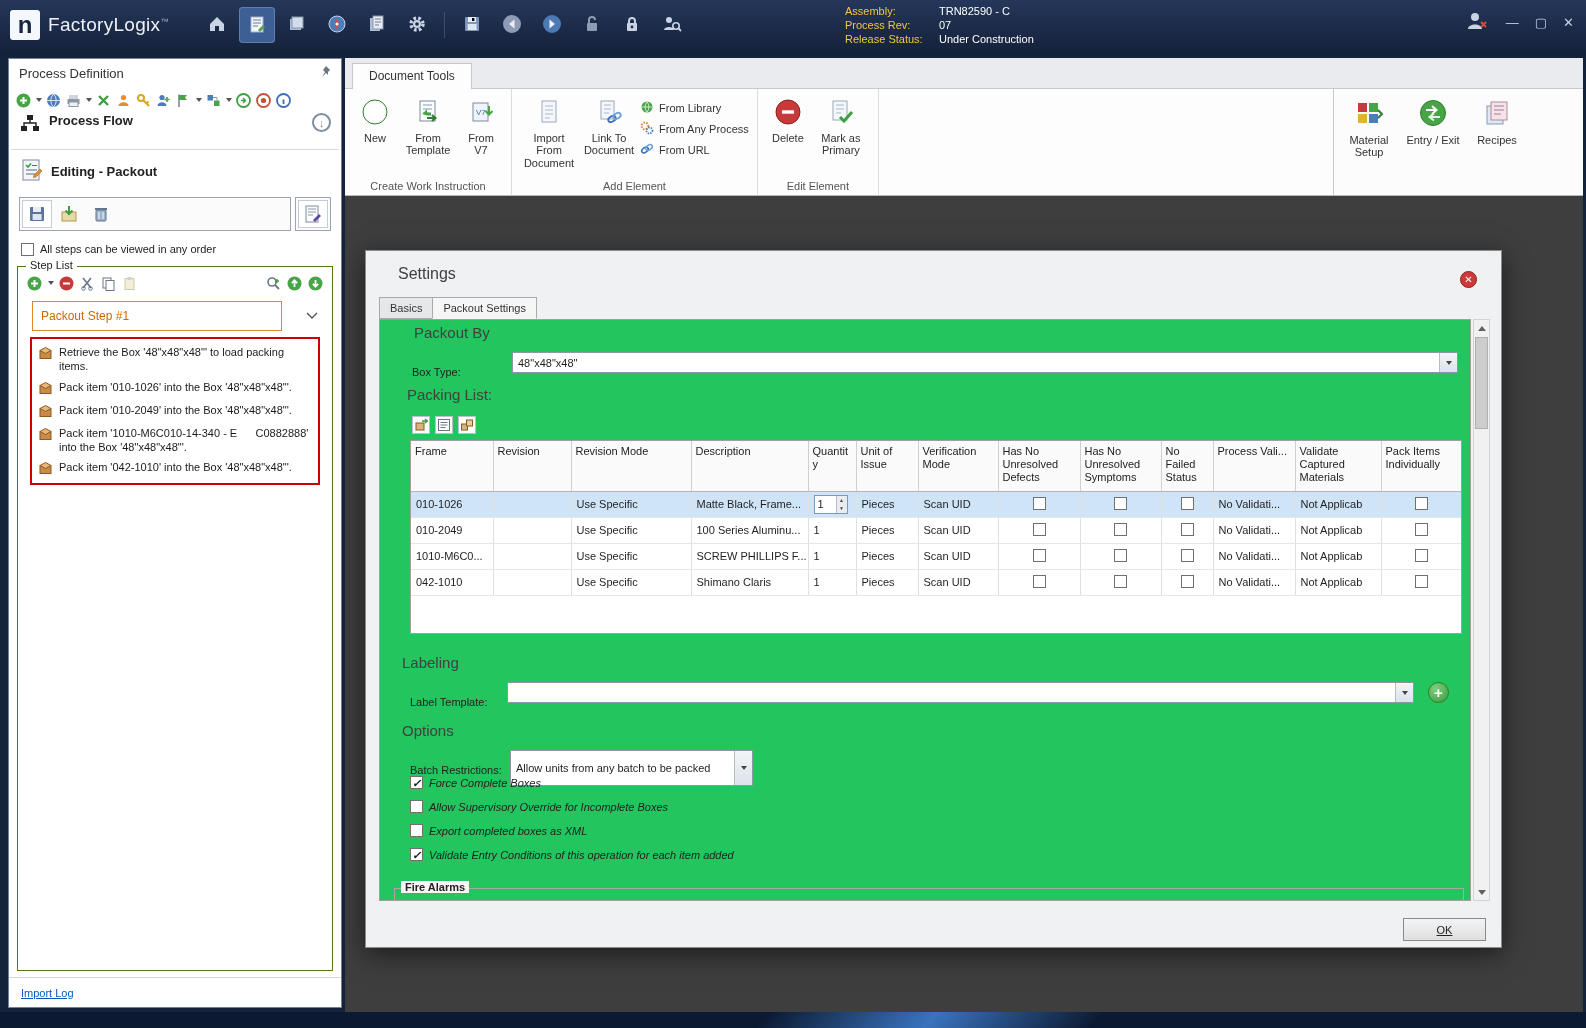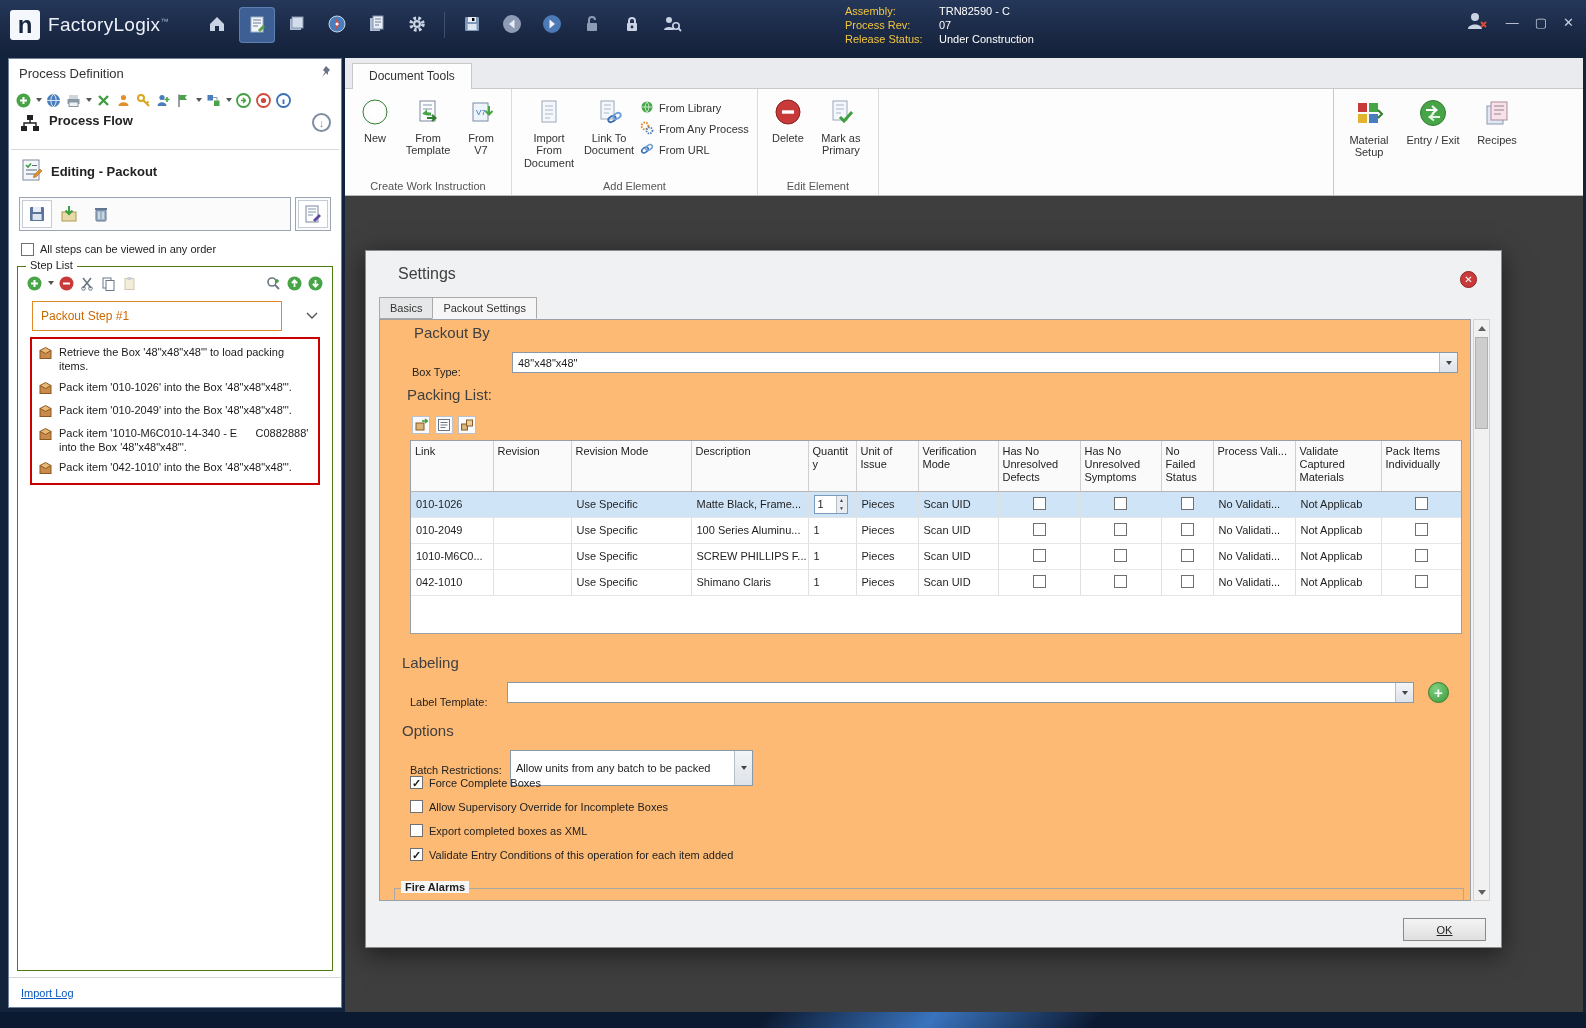--- a/index.html
+++ b/index.html
@@ -98,21 +98,21 @@
   .canvas { flex:1; background:#3e3e3e; position:relative; }
   .dialog { position:absolute; left:20px; top:54px; width:1137px; height:698px;
     background:#f0f1f2; border:1px solid #8b8b8b; box-shadow:0 6px 24px rgba(0,0,0,.55); }
   .dlg-title { position:absolute; left:32px; top:14px; font-size:16px; color:#3f3f3f; }
   .dlg-close { position:absolute; right:24px; top:20px; width:17px; height:17px; border-radius:50%;
     background:#cc3b3b; color:#fff; font-size:10px; display:flex; align-items:center; justify-content:center; border:1px solid #8e1f1f; }
   .dlg-tabs { position:absolute; left:13px; top:46px; display:flex; }
   .dlg-tab { padding:4px 10px; font-size:11px; border:1px solid #aaaaaa; background:#e6e7e8; color:#333; margin-right:-1px; }
   .dlg-tab.active { background:#f6f6f6; border-bottom:1px solid #f6f6f6; z-index:2; position:relative; }
   .dlg-content { position:absolute; left:13px; top:68px; width:1092px; height:582px;
-    border:1px solid #9aa0a6; background:#fdba74; overflow:hidden; }
+    border:1px solid #9aa0a6; background:#22c55e; overflow:hidden; }
   .section-h { position:absolute; font-size:15px; color:#404040; }
   .fld-label { position:absolute; font-size:11px; color:#222;margin-top:8px; }
 
   .combo { position:absolute; height:21px; border:1px solid #8a99a8; background:#fff; display:flex; align-items:center; }
   .combo .val { flex:1; padding:0 5px; font-size:11px; color:#1f1f1f; white-space:nowrap; overflow:hidden; }
   .combo .arrow-box { width:18px; align-self:stretch; background:linear-gradient(#f3f5f7,#dde3ea);
     border-left:1px solid #b6bec6; display:flex; align-items:center; justify-content:center; }
   .tri-down { width:0; height:0; border-left:3.5px solid transparent; border-right:3.5px solid transparent; border-top:4px solid #444; }
 
   .pl-toolbar { position:absolute; left:32px; top:96px; display:flex; gap:5px; }
@@ -130,21 +130,21 @@
   td.cb-cell { text-align:center; }
   .qty-spin { display:inline-flex; width:34px; height:19px; border:1px solid #7a9ab8; background:#fff; }
   .qty-spin .qty-val { flex:1; padding-left:3px; line-height:17px; }
   .qty-spin .spins { width:11px; display:flex; flex-direction:column; border-left:1px solid #b6bec6; }
   .qty-spin .sp { flex:1; font-size:5px; color:#444; background:#e9edf2; display:flex; align-items:center; justify-content:center; }
 
   .plus-btn { position:absolute; width:21px; height:21px; border-radius:50%;
     background:radial-gradient(circle at 35% 30%, #7fd07f, #3c9b3c); border:1px solid #2f7d2f;
     color:#fff; font-size:15px; font-weight:bold; display:flex; align-items:center; justify-content:center; line-height:0; }
 
-  .opt-list { position:absolute; left:30px; top:456px; display:flex; flex-direction:column; gap:11px; }
+  .opt-list { position:absolute; left:30px; top:456px; display:flex; flex-direction:column; gap:11px;font-style:italic; }
   .opt-row { display:flex; align-items:center; gap:6px; }
   .opt-label { font-size:11px; color:#222; }
 
   .fire-fieldset { position:absolute; left:14px; right:6px; top:568px; height:40px; border:1px solid #a8a8a8; }
   .fire-label { position:absolute; top:-8px; left:6px; background:#f6f6f6; padding:0 4px; font-size:11px; font-weight:bold; color:#222; }
 
   .vscroll { position:absolute; left:1107px; top:68px; width:17px; height:582px; background:#f1f1f1; border:1px solid #d2d2d2; }
   .vs-arrow { position:absolute; left:0; width:15px; height:16px; display:flex; align-items:center; justify-content:center; background:#f1f1f1; }
   .vs-up { top:0; } .vs-down { bottom:0; }
   .tri-up { width:0; height:0; border-left:4px solid transparent; border-right:4px solid transparent; border-bottom:5px solid #606060; }
@@ -703,21 +703,21 @@
                   <col style="width:80px">
                   <col style="width:82px">
                 <col style="width:81px">
                   <col style="width:52px">
                   <col style="width:82px">
                   <col style="width:86px">
                 <col style="width:80px">
               </colgroup>
               <thead>
                   <tr>
-                    <th>Link</th>
+                    <th>Frame</th>
                     <th>Revision</th>
                     <th>Revision Mode</th>
                     <th>Description</th>
                     <th>Quantity</th>
                     <th>Unit of Issue</th>
                     <th>Verification Mode</th>
                     <th>Has No Unresolved Defects</th>
                     <th>Has No Unresolved Symptoms</th>
                     <th>No Failed Status</th>
                     <th>Process Vali...</th>

